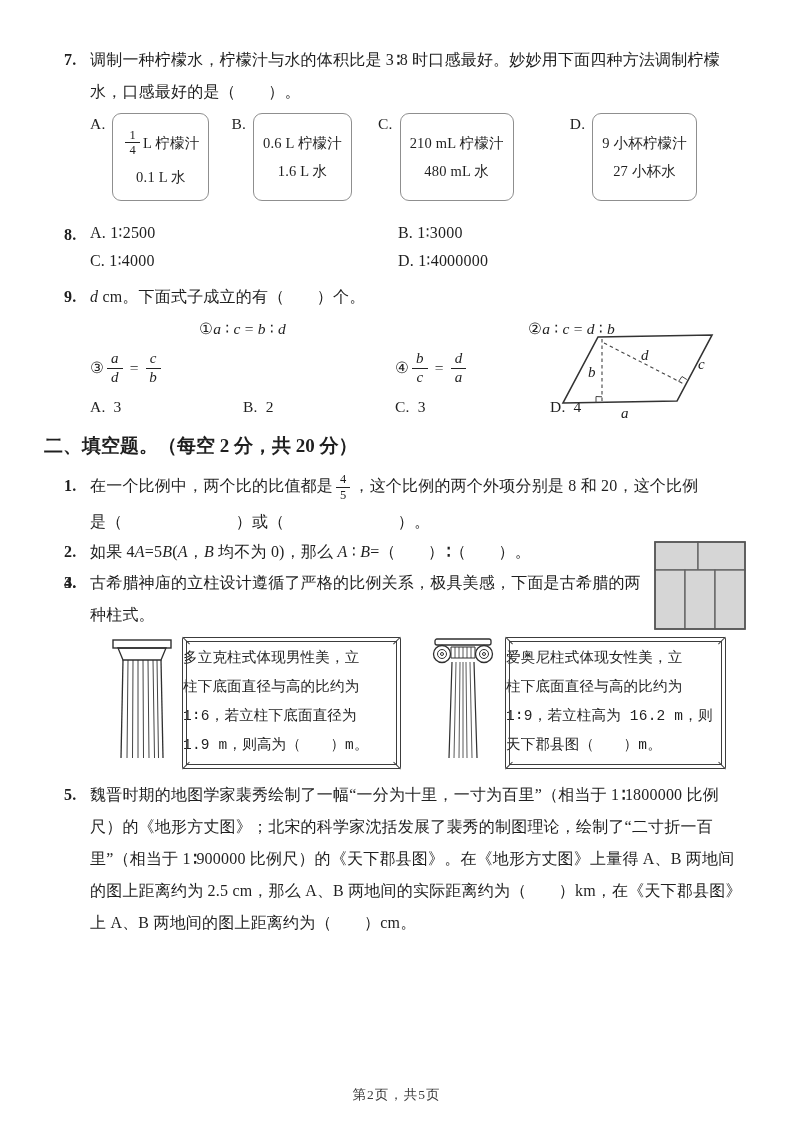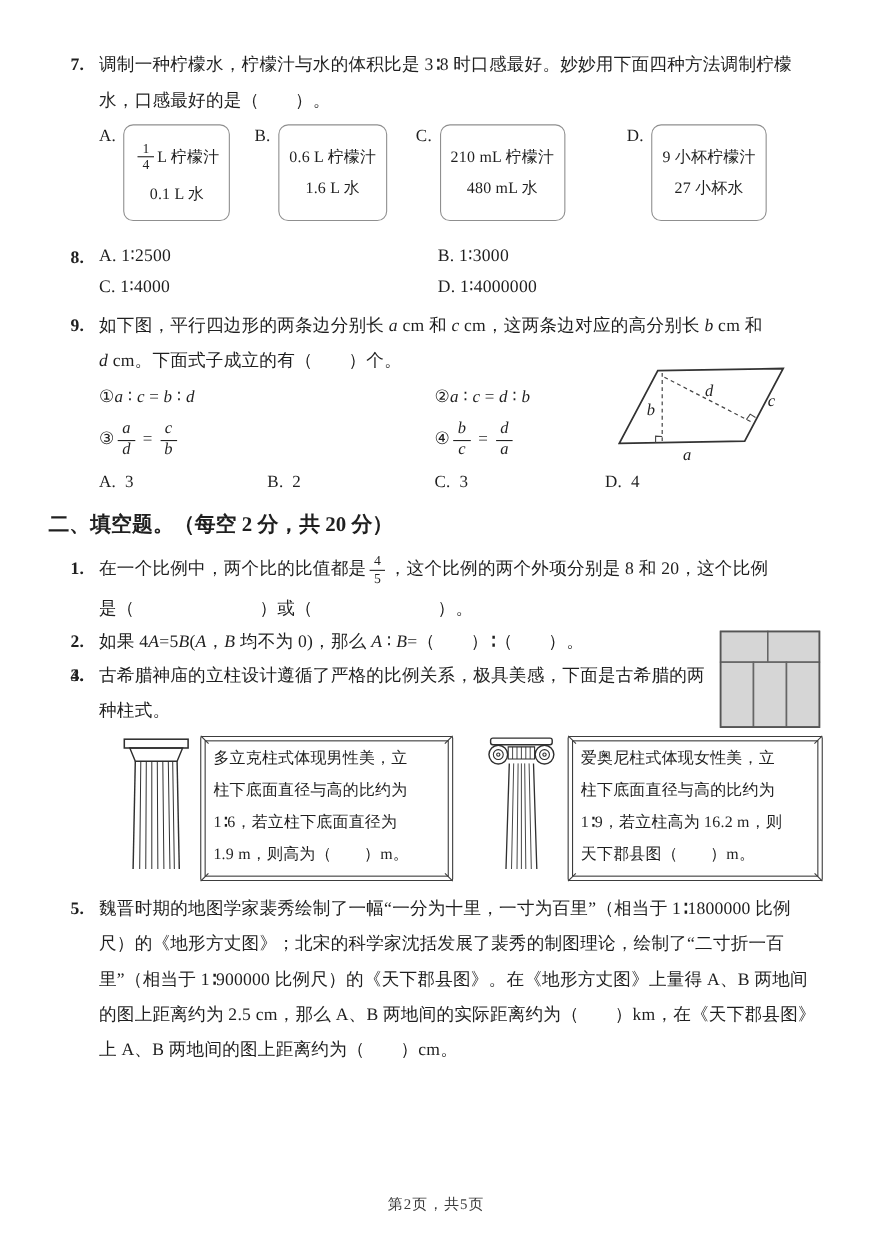--- a/index.html
+++ b/index.html
@@ -34,21 +34,21 @@
   .frac .fn{border-bottom:1.2px solid #222;padding:0 4px;}
   .frac.small{font-size:12.5px;}
   .frac.math{font-size:15px;font-style:italic;}
 
   
   .opts8{display:grid;grid-template-columns:308px 1fr;font-size:16px;line-height:28px;margin-top:18px;}
   .opts8 span{white-space:pre;}
 
   
   .q9wrap{position:relative;}
-  .exprs{display:grid;grid-template-columns:305px 1fr;font-size:15.5px;}
+  .exprs{display:grid;grid-template-columns:305px 1fr;font-size:15.5px;text-align:center;}
   .exprow1{line-height:28px;margin-top:2px;}
   .exprow2{height:50px;display:flex;align-items:center;}
   .ans9{display:flex;font-size:15.5px;line-height:28px;margin-top:0;}
   .ans9 .c1{width:153px}.ans9 .c2{width:152px}.ans9 .c3{width:155px}
   .ans9 span{white-space:pre;}
   .pfig{position:absolute;right:0px;top:44px;}
 
   
   .sec-title{font-weight:bold;font-size:19px;line-height:32px;margin:9px 0 3px -20px;}
 
@@ -57,22 +57,22 @@
   .tallline{line-height:42px;}
 
   
   .bricks{float:right;margin:-26px 2px 0 10px;}
 
   
   .cols-row{display:flex;align-items:flex-start;margin:6px 0 10px 20px;}
   .colicon{flex:none;}
   .colbox{
     position:relative;border:1.5px solid #3c3c3c;border-radius:2px;
-    padding:6px 11px 8px 11px;font-size:14.5px;line-height:29px;letter-spacing:.2px;
-    margin-left:8px;background:#fff;
+    padding:6px 11px 8px 0;font-size:14.5px;line-height:29px;letter-spacing:.2px;
+    margin-left:8px;background:#fff;font-family:Liberation Mono, monospace;
   }
   .colbox::before{content:"";position:absolute;inset:3px;border:1px solid #3c3c3c;pointer-events:none;}
   .corner{position:absolute;width:10px;height:1.2px;background:#3c3c3c;}
   .corner.tl{left:-2px;top:2px;transform:rotate(45deg);}
   .corner.tr{right:-2px;top:2px;transform:rotate(-45deg);}
   .corner.bl{left:-2px;bottom:2px;transform:rotate(-45deg);}
   .corner.br{right:-2px;bottom:2px;transform:rotate(45deg);}
   .spacer{width:28px;flex:none;}
 
   .q5{margin-top:8px;}
@@ -134,21 +134,20 @@
     <div class="opts8">
       <span>A. 1∶2500</span>
       <span>B. 1∶3000</span>
       <span>C. 1∶4000</span>
       <span>D. 1∶4000000</span>
     </div>
   </div>
 
   <div class="q q9wrap" style="margin-top:6px;">
     <span class="qnum">9.</span>
-    <div><span>如下图，平行四边形的两条边分别长 </span><span class="it">a</span><span> cm 和 </span><span class="it">c</span><span> cm，这两条边对应的高分别长 </span><span class="it">b</span><span> cm 和</span></div>
     <div><span class="it">d</span><span> cm。下面式子成立的有（　　）个。</span></div>
 
     <svg class="pfig" width="205" height="96" viewBox="0 0 205 96">
       <polygon points="20,78 134,76 169,10 55,12" fill="none" stroke="#333" stroke-width="1.6"></polygon>
       <line x1="59" y1="14" x2="59" y2="77" stroke="#444" stroke-width="1.1" stroke-dasharray="3.5,3"></line>
       <line x1="61" y1="18" x2="141" y2="59" stroke="#444" stroke-width="1.1" stroke-dasharray="3.5,3"></line>
       <polyline points="53,77.6 53,71.5 59,71.8" fill="none" stroke="#444" stroke-width="1"></polyline>
       <polyline points="135.5,56.5 139,51.5 143.8,54.5" fill="none" stroke="#444" stroke-width="1"></polyline>
       <text x="45" y="52" font-size="15" font-style="italic" fill="#222">b</text>
       <text x="98" y="35" font-size="15" font-style="italic" fill="#222">d</text>

